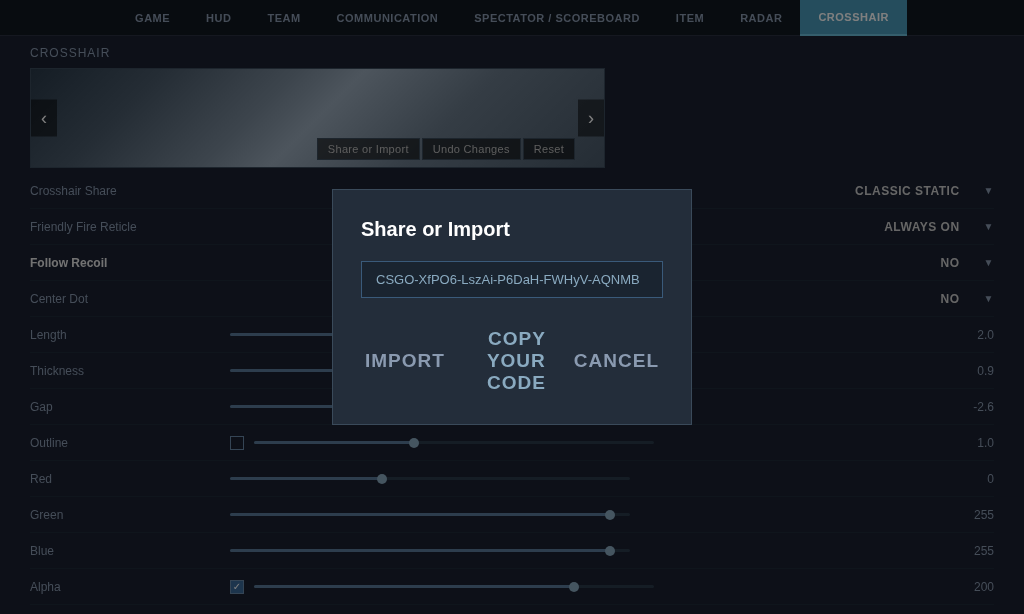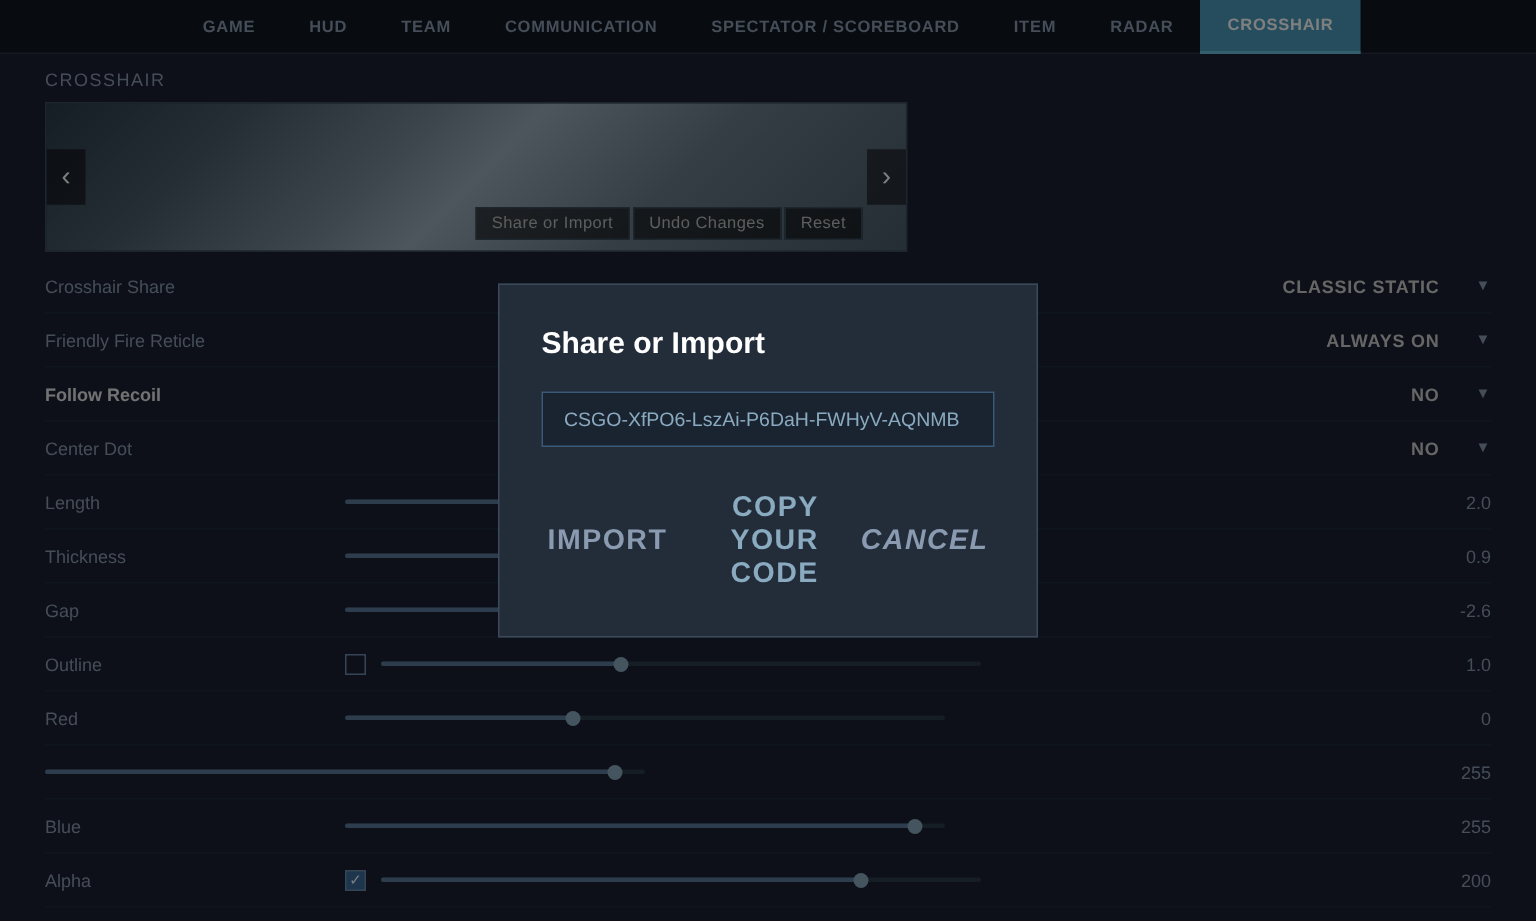--- a/index.html
+++ b/index.html
@@ -244,21 +244,21 @@
       font-size: 19px;
       font-weight: bold;
       letter-spacing: 1px;
       cursor: pointer;
       padding: 6px 4px;
       text-transform: uppercase;
       text-align: right;
     }
     .modal-btn.import { color: #8a9ab0; }
     .modal-btn.copy { color: #8aaac0; }
-    .modal-btn.cancel { color: #8a9ab0; font-style: italic; }
+    .modal-btn.cancel { color: #8a9ab0; }
   </style>
 </head>
 <body>
 
 <nav class="top-nav">
   <a>GAME</a>
   <a>HUD</a>
   <a>TEAM</a>
   <a>COMMUNICATION</a>
   <a>SPECTATOR / SCOREBOARD</a>
@@ -374,20 +374,21 @@
       <div class="setting-control">
         <div class="slider-track">
           <div class="slider-fill" style="width: 38%"></div>
           <div class="slider-thumb" style="left: calc(38% - 5px)"></div>
         </div>
         <span class="setting-value">0</span>
       </div>
     </div>
 
     <div class="setting-row">
+      <span class="setting-label">Green</span>
       <div class="setting-control">
         <div class="slider-track">
           <div class="slider-fill" style="width: 95%"></div>
           <div class="slider-thumb" style="left: calc(95% - 5px)"></div>
         </div>
         <span class="setting-value">255</span>
       </div>
     </div>
 
     <div class="setting-row">

